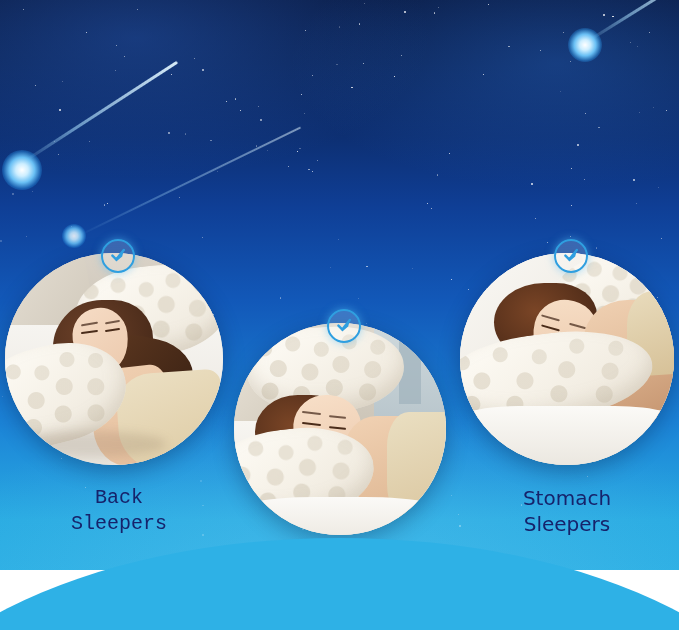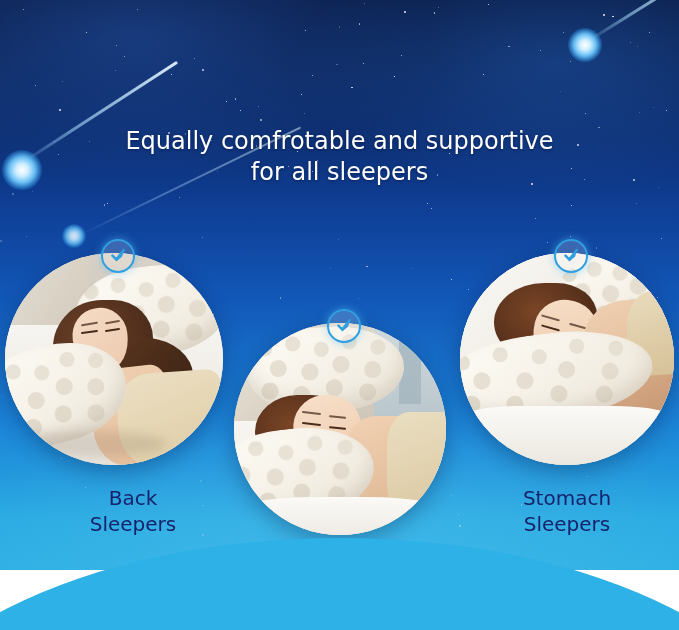--- a/index.html
+++ b/index.html
@@ -334,24 +334,20 @@
   </div>
   <div class="comet" style="left:548px;top:-10px;width:170px;height:140px;">
     <div class="tail" style="left:36px;top:52px;width:150px;transform:rotate(-32deg);"></div>
     <div class="head" style="left:20px;top:38px;width:34px;height:34px;"></div>
   </div>
   <div class="comet" style="left:60px;top:150px;width:300px;height:120px;">
     <div class="tail" style="left:16px;top:86px;width:250px;height:2px;transform:rotate(-26deg);opacity:.55;"></div>
     <div class="head" style="left:2px;top:74px;width:24px;height:24px;opacity:.85;"></div>
   </div>
 
-  <div class="subhead">
-    <span>Equally comfrotable and supportive</span>
-    <span>for all sleepers</span>
-  </div>
 
   <div class="shot" style="left:5px;top:253px;width:220px;height:300px;">
     <div class="disc" style="width:218px;height:212px;">
       <div class="scene">
         <div class="wall" style="left:0;top:0;width:100%;height:40%;background:linear-gradient(180deg,#d9d2c7,#cbc3b6);"></div>
         <div class="headboard" style="left:-6%;top:2%;width:46%;height:44%;background:linear-gradient(135deg,#e6e0d5,#cfc7b9);transform:rotate(-10deg);border-radius:4px;"></div>
         <div class="bedsheet" style="left:0;top:34%;width:100%;height:66%;background:linear-gradient(180deg,#f6f4f0,#e8e4dc);"></div>
 
         <div class="pillow bumpy" style="left:32%;top:6%;width:70%;height:42%;transform:rotate(-6deg);"></div>
 
@@ -371,21 +367,21 @@
         <div class="pillow bumpy" style="left:-14%;top:44%;width:70%;height:46%;transform:rotate(-14deg);"></div>
         <div class="shadowsoft" style="left:4%;top:84%;width:70%;height:12%;border-radius:50%;"></div>
       </div>
     </div>
     <div class="badge" style="left:96px;top:-14px;">
       <svg width="18" height="18" viewBox="0 0 18 18">
         <path d="M3.4 8.6 L7.1 12.6 L15 2.6 L13.2 9.6 L7.3 14.4 Z" fill="#2f9fe0"></path>
         <path d="M3.4 8.6 L7.2 12.4 L14.8 3.0" fill="none" stroke="#2f9fe0" stroke-width="2.4" stroke-linecap="round" stroke-linejoin="round"></path>
       </svg>
     </div>
-    <div class="label" style="left:18px;top:232px;">Back
+    <div class="label" style="left:4px;top:232px;font-family:Liberation Mono, monospace;">Back
 Sleepers</div>
   </div>
 
   <div class="shot" style="left:234px;top:323px;width:220px;height:290px;">
     <div class="disc" style="width:212px;height:212px;">
       <div class="scene">
         <div class="wall" style="left:0;top:0;width:100%;height:46%;background:linear-gradient(180deg,#ded8cd,#cdc6b9);"></div>
         <div class="wall" style="left:66%;top:0;width:34%;height:46%;background:linear-gradient(180deg,#cfd9dd,#b9c6cc);"></div>
         <div class="wall" style="left:78%;top:4%;width:10%;height:34%;background:#9fb2bc;opacity:.7;"></div>
         <div class="headboard" style="left:-4%;top:14%;width:26%;height:46%;background:linear-gradient(135deg,#e8e2d7,#d2cabb);border-radius:4px;"></div>

